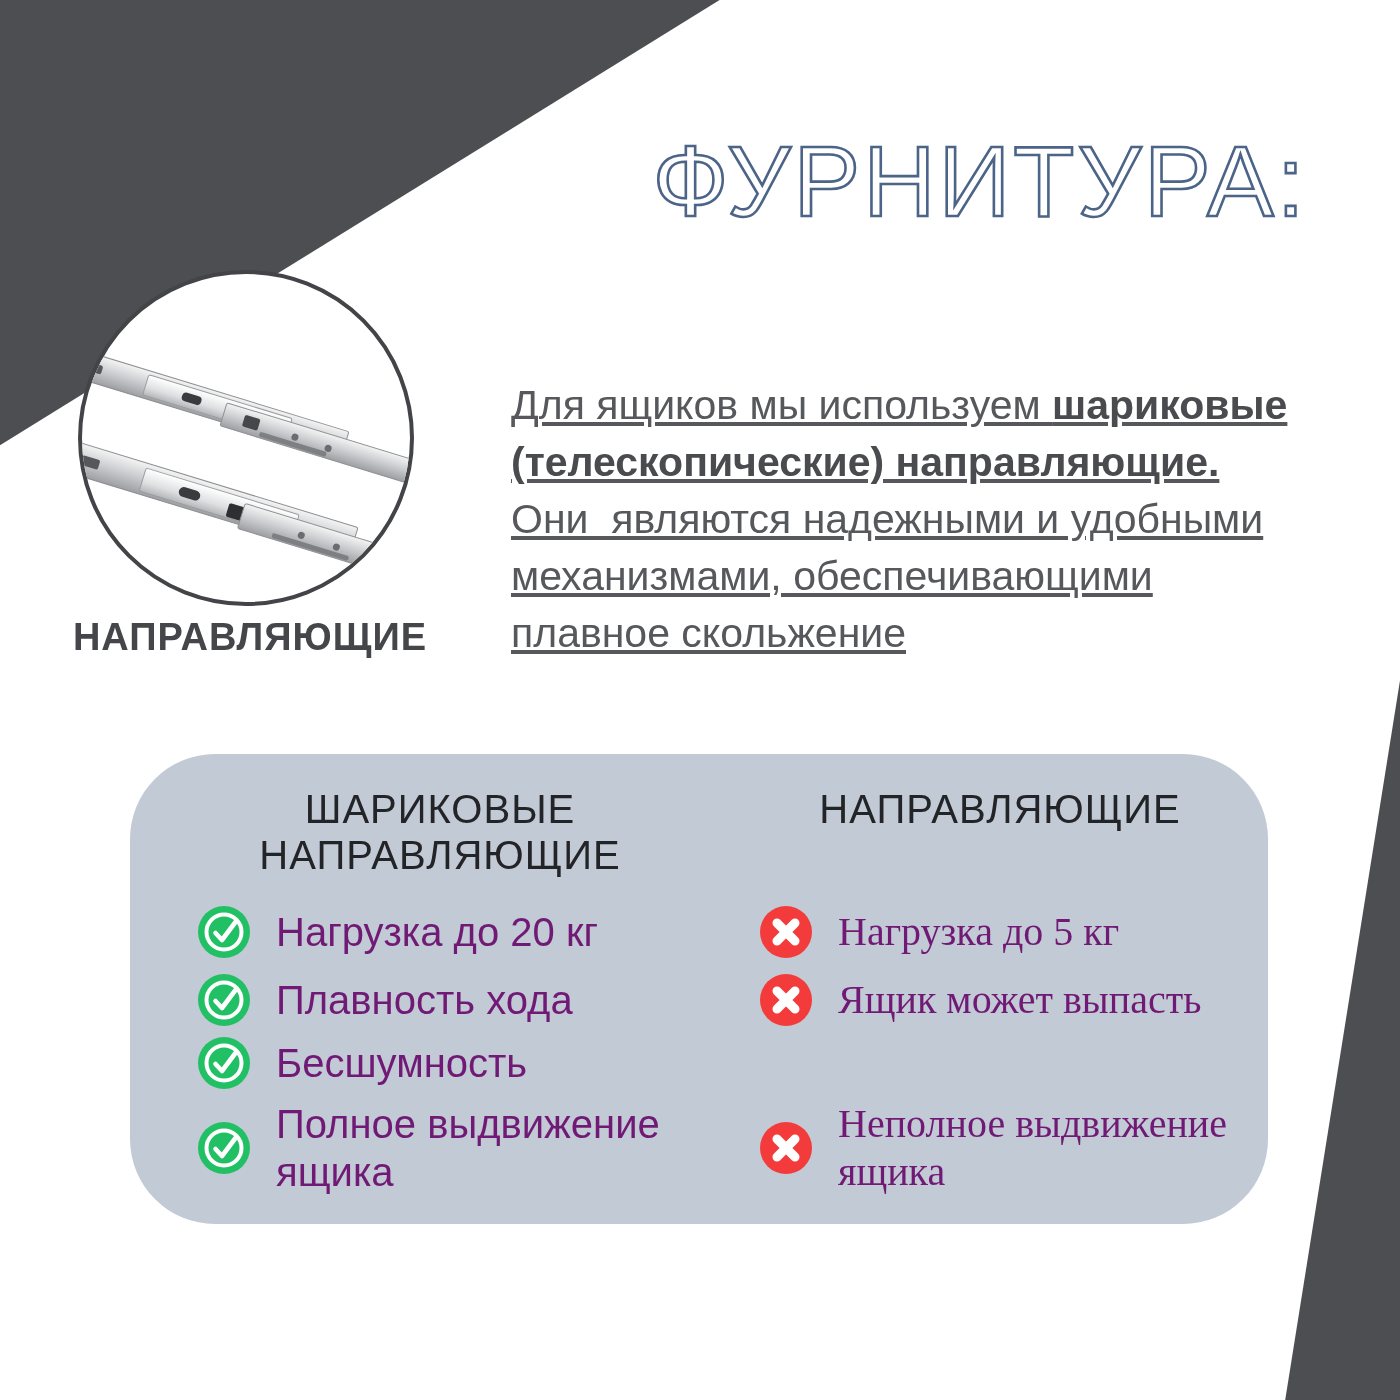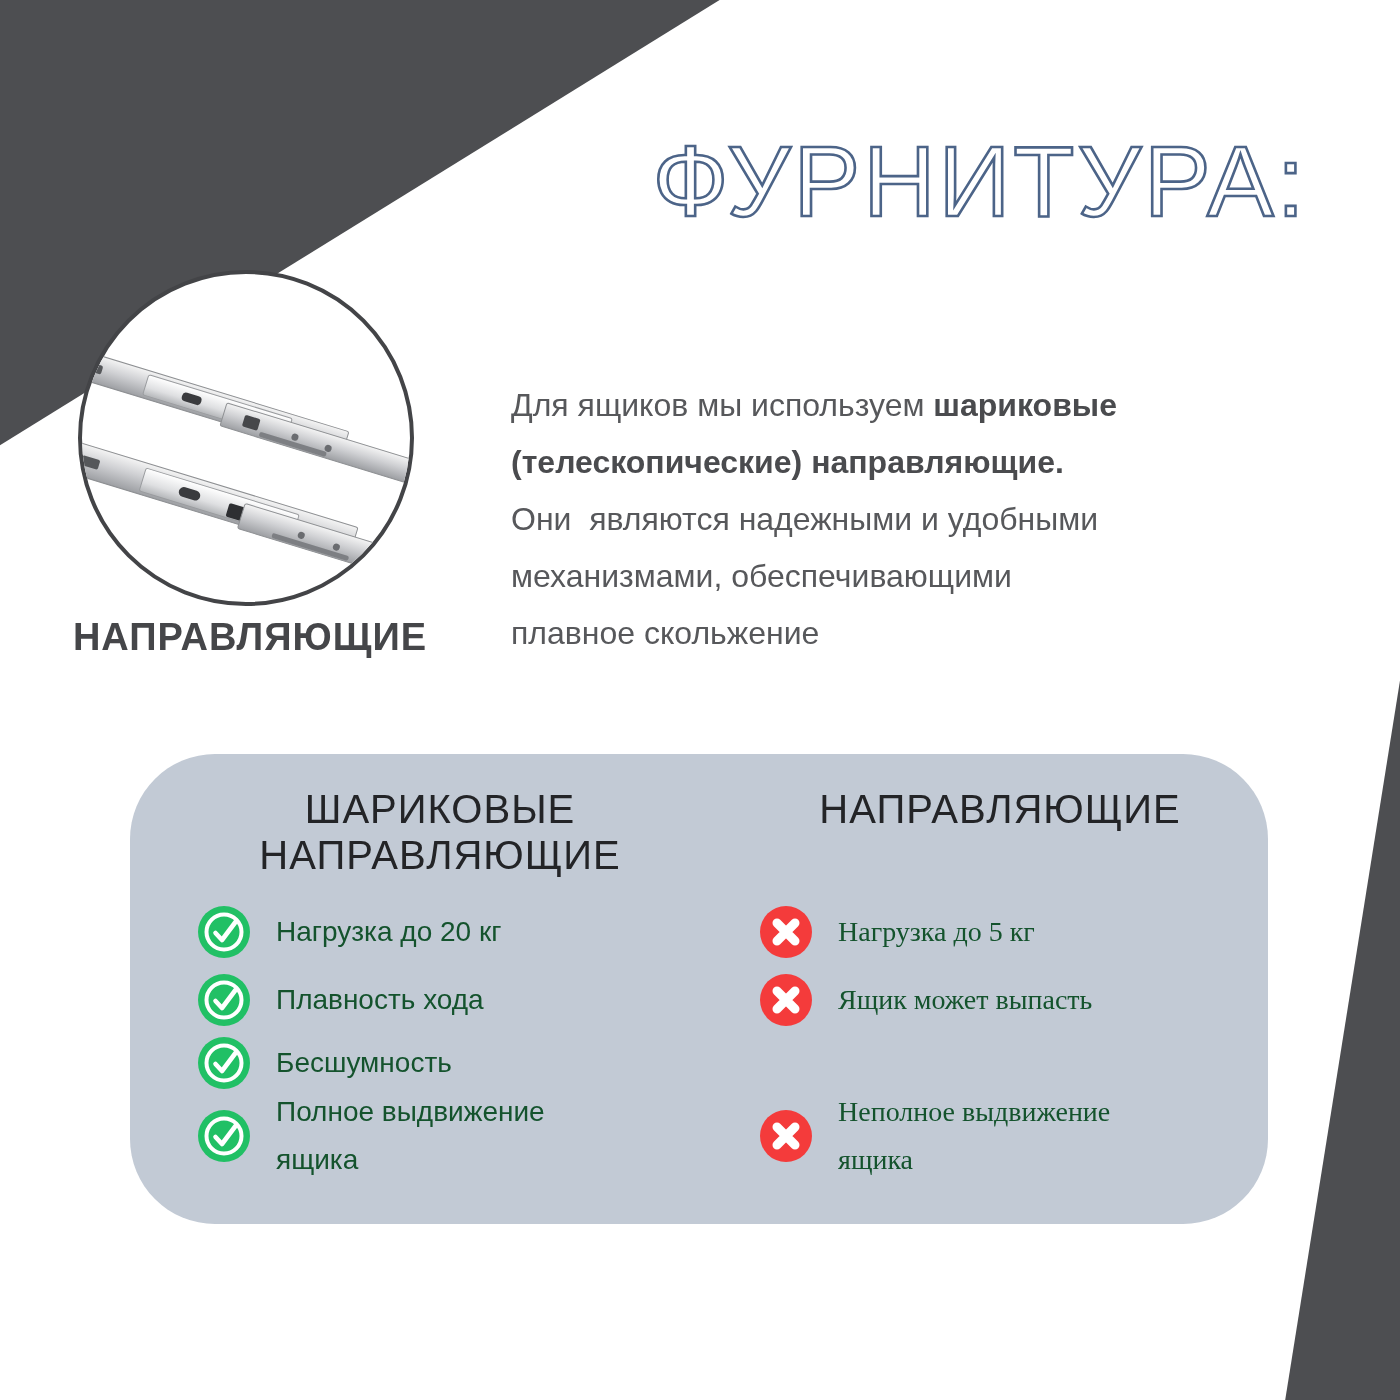--- a/index.html
+++ b/index.html
@@ -29,21 +29,21 @@
   }
   .hero-caption{
     position:absolute;left:55px;top:616px;width:390px;
     text-align:center;font-size:38px;font-weight:700;
     letter-spacing:1px;color:#454649;white-space:nowrap;
   }
 
   
   .intro{
     position:absolute;left:511px;top:377px;width:800px;
-    font-size:32px;line-height:57px;color:#57585b;
+    font-size:41px;line-height:57px;color:#57585b;text-decoration:underline;
   }
   .intro-line{white-space:pre;}
   .intro b{font-weight:700;color:#4a4b4e;}
 
   
   .panel{
     position:absolute;left:130px;top:754px;width:1138px;height:470px;
     background:#c2cad5;border-radius:85px;
   }
   .col-header{
@@ -52,23 +52,23 @@
     white-space:nowrap;
   }
   .col-header.left{left:40px;}
   .col-header.right{left:600px;}
 
   .row{
     position:absolute;height:52px;display:flex;align-items:center;
   }
   .row .badge{width:52px;height:52px;flex:0 0 52px;margin-right:26px;}
   .row .txt{
-    font-size:28px;line-height:48px;color:#14532d;white-space:nowrap;
-  }
-  .r1{top:152px;} .r2{top:220px;} .r3{top:283px;} .r4{top:356px;}
+    font-size:40px;line-height:48px;color:#701a75;white-space:nowrap;
+  }
+  .r1{top:152px;} .r2{top:220px;} .r3{top:283px;} .r4{top:368px;}
   .col-l{left:68px;} .col-r{left:630px;font-family:Liberation Serif, serif;}
 </style>
 </head>
 <body>
 
 <div class="shape shape-tl"></div>
 <div class="shape shape-br"></div>
 
 <svg class="title-svg" viewBox="0 0 880 145">
   <text x="440" y="104" text-anchor="middle">ФУРНИТУРА:</text>

